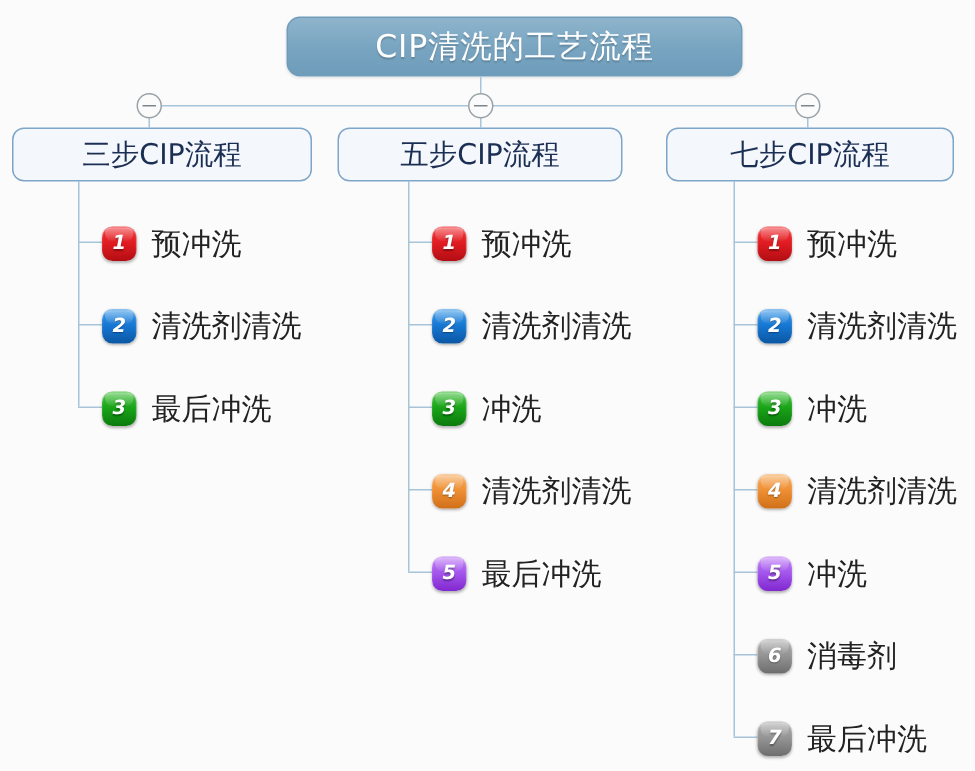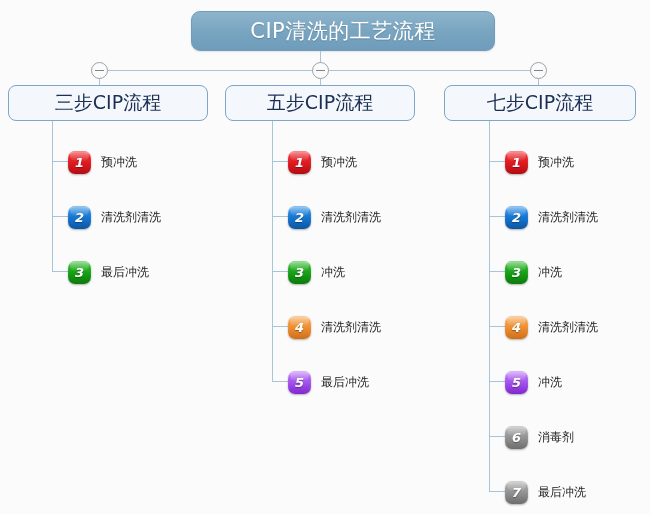--- a/index.html
+++ b/index.html
@@ -116,21 +116,21 @@
   }
   .badge.c-red    { background: linear-gradient(to bottom, #f0363a 0%, #e01c22 48%, #b20d13 100%); }
   .badge.c-blue   { background: linear-gradient(to bottom, #3e9ae8 0%, #1677d2 48%, #0b56a3 100%); }
   .badge.c-green  { background: linear-gradient(to bottom, #45c23f 0%, #19a318 48%, #0b7a0c 100%); }
   .badge.c-orange { background: linear-gradient(to bottom, #f6ab5c 0%, #ef8f34 48%, #cf6f18 100%); }
   .badge.c-purple { background: linear-gradient(to bottom, #c07ef6 0%, #a355ec 48%, #8127cf 100%); }
   .badge.c-gray   { background: linear-gradient(to bottom, #b0b0b0 0%, #949494 48%, #6d6d6d 100%); }
 
   .leaf-label {
     margin-left: 10px;
-    font-size: 12px;
+    font-size: 20px;
     color: #222222;
     white-space: nowrap;
   }
 </style>
 </head>
 <body>
 
 <div id="canvas">
 
   <div class="root-node">

